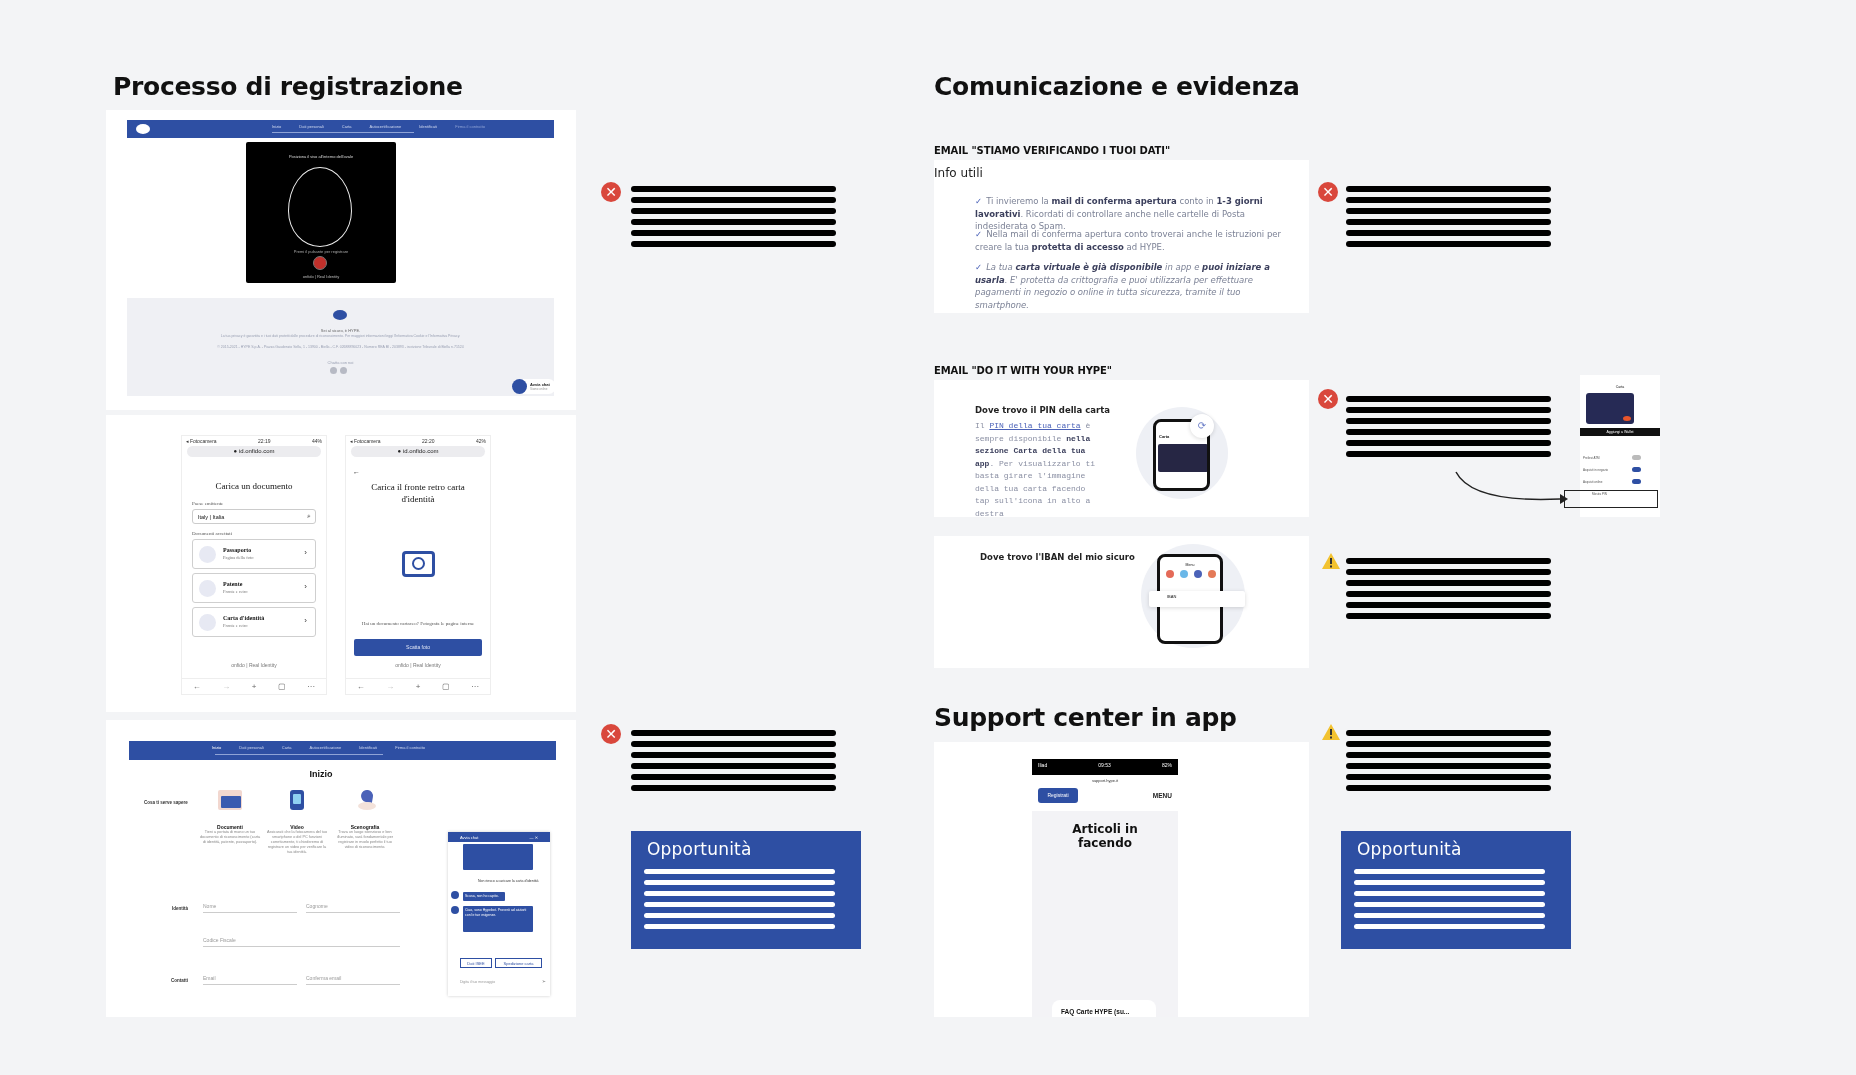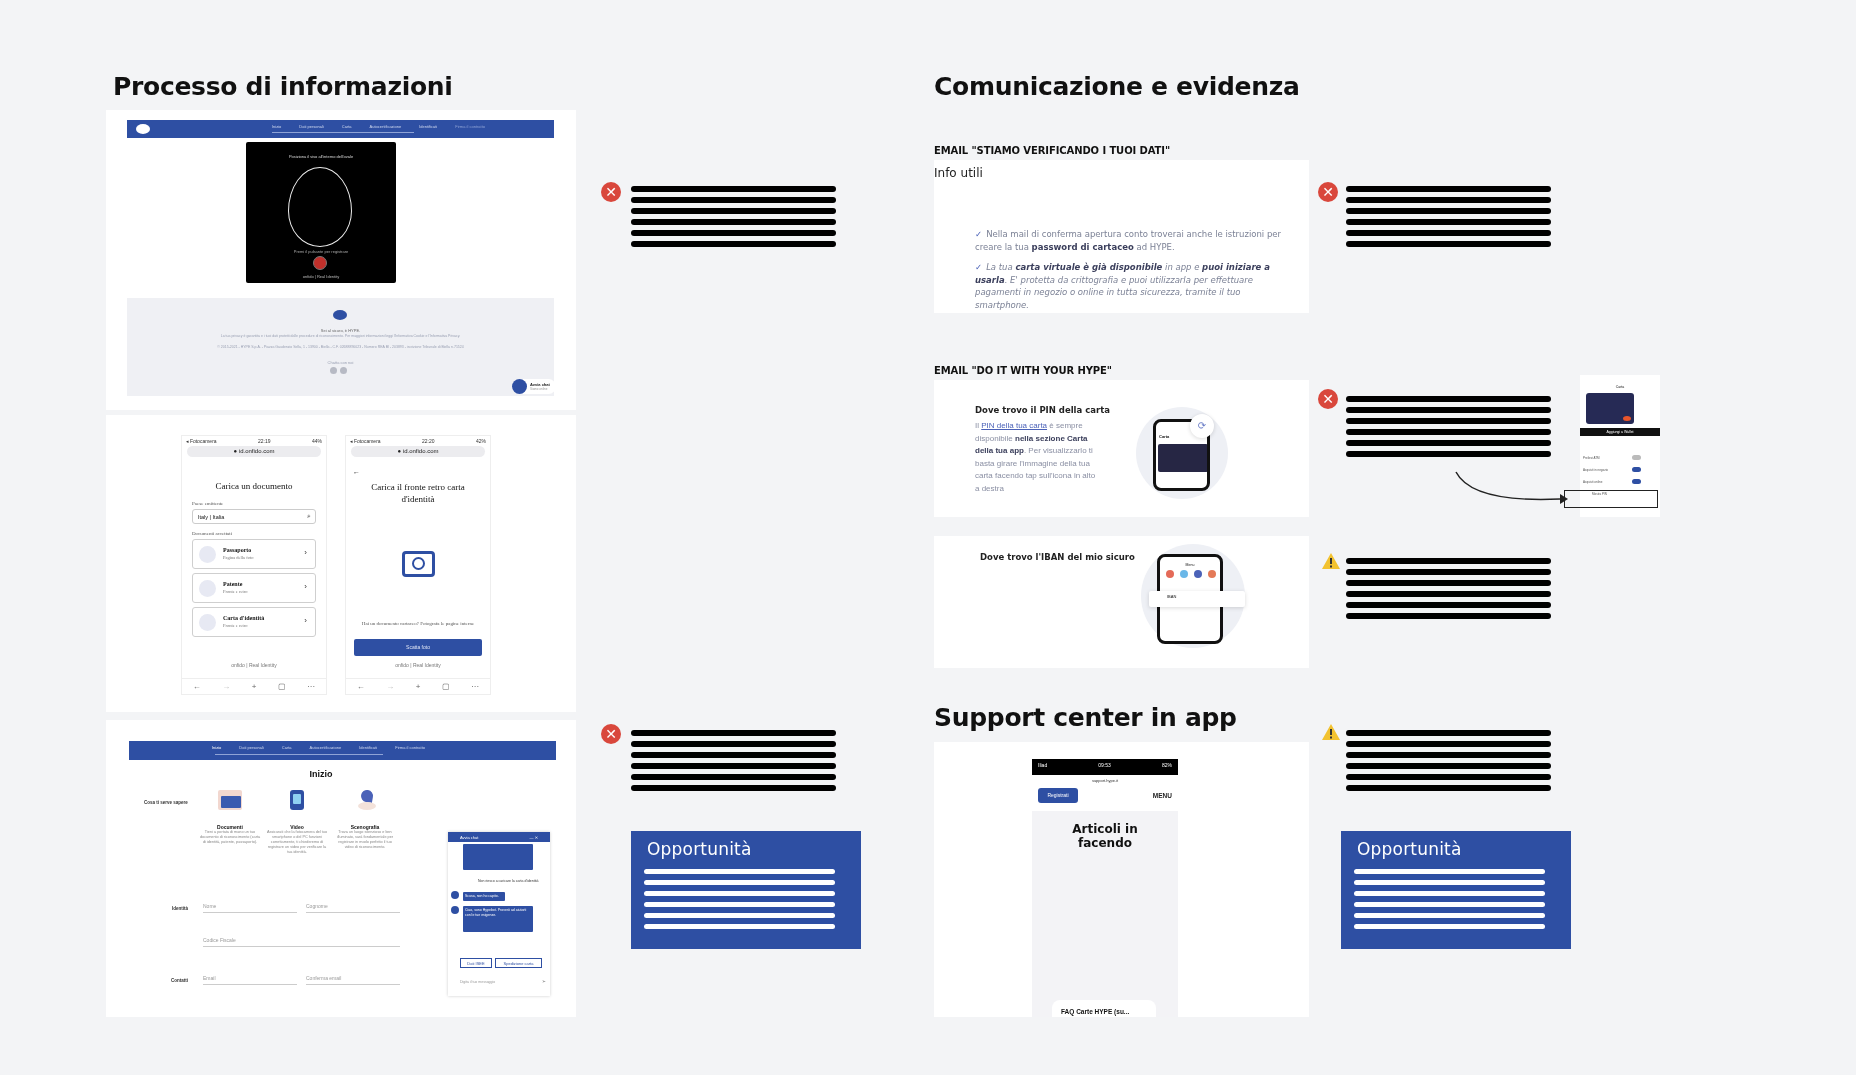--- a/index.html
+++ b/index.html
@@ -33,37 +33,37 @@
   .doc-row .ic { position: absolute; left: 6px; top: 6px; width: 17px; height: 17px; border-radius: 50%; background: #e7e9f3; }
   .doc-row .l1 { position: absolute; left: 30px; top: 7px; font-size: 6px; font-weight: 700; }
   .doc-row .l2 { position: absolute; left: 30px; top: 15px; font-size: 4.5px; color: #777; }
   .doc-row .ch { position: absolute; right: 8px; top: 8px; font-size: 8px; color: #333; }
   .browser-bar { position: absolute; left: 0; right: 0; bottom: 0; height: 16px; border-top: 1px solid #eee; display: flex; justify-content: space-around; align-items: center; font-size: 8px; color: #666; }
   
   .info-line { position: absolute; font-size: 8.5px; color: #7c8296; line-height: 12.5px; font-family: "DejaVu Sans", sans-serif; }
   .info-line b { color: #3b3f5c; font-weight: 700; }
   .check { color: #4b62b8; margin-right: 4px; }
   .hype-title { position: absolute; font-family: "DejaVu Sans", sans-serif; font-weight: 700; font-size: 8.5px; color: #222; white-space: nowrap; }
-  .hype-body { position: absolute; font-family: Liberation Sans, sans-serif; font-size: 8px; line-height: 12.5px; color: #8a8fa3; }
+  .hype-body { position: absolute; font-family: Liberation Mono, monospace; font-size: 8px; line-height: 12.5px; color: #8a8fa3; }
   .hype-body b { color: #3b3f5c; }
   .hype-body u { color: #4b62b8; }
   .circle-bg { position: absolute; border-radius: 50%; background: #eef0f5; }
   .mini-phone { position: absolute; background: #fff; border: 3px solid #111; border-radius: 8px; overflow: hidden; }
   
   .chat { position: absolute; background: #fff; box-shadow: 0 0 3px rgba(0,0,0,.2); }
   .chat .hd { height: 10px; background: #2e4fa3; color: #fff; font-size: 4px; padding: 3px 12px; }
   .bubble { position: absolute; background: #2e4fa3; border-radius: 1px; }
   .chip { position: absolute; border: 1px solid #2e4fa3; font-size: 4px; color: #2e4fa3; text-align: center; line-height: 9px; height: 10px; }
   .field { position: absolute; border-bottom: 1px solid #ccc; font-size: 5px; color: #999; height: 10px; }
   .lbl { position: absolute; font-size: 4.5px; font-weight: 700; color: #333; }
 </style>
 </head>
 <body>
 
-<div class="sec-title" style="left:113px;top:72px;">Processo di informazioni</div>
+<div class="sec-title" style="left:113px;top:72px;">Processo di registrazione</div>
 
 <div class="panel" style="left:106px;top:110px;width:470px;height:300px;">
   <div class="navbar" style="left:21px;top:10px;width:427px;height:18px;">
     <div class="logo" style="left:9px;top:4px;"></div>
     <div class="steps" style="left:145px;top:4px;">
       <span>Inizio</span>
       <span>Dati personali</span>
       <span>Carta</span>
       <span>Autocertificazione</span>
       <span>Identificati</span>
@@ -250,21 +250,22 @@
       <span></span>
       <span></span>
     </div>
 </div>
 
 <div class="sec-title" style="left:934px;top:72px;">Comunicazione e evidenza</div>
 
 <div class="sub-label" style="left:934px;top:145px;">EMAIL "STIAMO VERIFICANDO I TUOI DATI"</div>
 <div class="panel" style="left:934px;top:160px;width:375px;height:153px;">
   <div class="abs" style="left:0;right:0;top:6px;text-align:left;font-size:12px;font-family:'DejaVu Sans',sans-serif;color:#222;">Info utili</div>
-  <div class="info-line" style="left:41px;top:68px;width:320px;"><span class="check">✓</span><span>Nella mail di conferma apertura conto troverai anche le istruzioni per creare la tua </span><b>password di cartaceo</b><span> ad HYPE.</span></div>
+  <div class="info-line" style="left:41px;top:35px;width:320px;"><span class="check">✓</span><span>Ti invieremo la </span><b>mail di conferma apertura</b><span> conto in </span><b>1-3 giorni lavorativi</b><span>. Ricordati di controllare anche nelle cartelle di Posta indesiderata o Spam.</span></div>
+  <div class="info-line" style="left:41px;top:68px;width:320px;"><span class="check">✓</span><span>Nella mail di conferma apertura conto troverai anche le istruzioni per creare la tua </span><b>protetta di accesso</b><span> ad HYPE.</span></div>
   <div class="info-line" style="left:41px;top:101px;width:320px;font-style:italic;"><span class="check">✓</span><span>La tua </span><b>carta virtuale è già disponibile</b><span> in app e </span><b>puoi iniziare a usarla</b><span>. E' protetta da crittografia e puoi utilizzarla per effettuare pagamenti in negozio o online in tutta sicurezza, tramite il tuo smartphone.</span></div>
 </div>
 
 <div class="sub-label" style="left:934px;top:365px;">EMAIL "DO IT WITH YOUR HYPE"</div>
 <div class="panel" style="left:934px;top:380px;width:375px;height:137px;">
   <div class="hype-title" style="left:41px;top:25px;">Dove trovo il PIN della carta</div>
   <div class="hype-body" style="left:41px;top:40px;width:125px;"><span>Il </span><u>PIN della tua carta</u><span> è sempre disponibile </span><b>nella sezione Carta della tua app</b><span>. Per visualizzarlo ti basta girare l'immagine della tua carta facendo tap sull'icona in alto a destra</span></div>
   <div class="circle-bg" style="left:202px;top:27px;width:92px;height:92px;"></div>
   <div class="mini-phone" style="left:219px;top:39px;width:57px;height:72px;">
     <div class="abs" style="left:3px;top:12px;font-size:4px;font-weight:700;">Carta</div>

